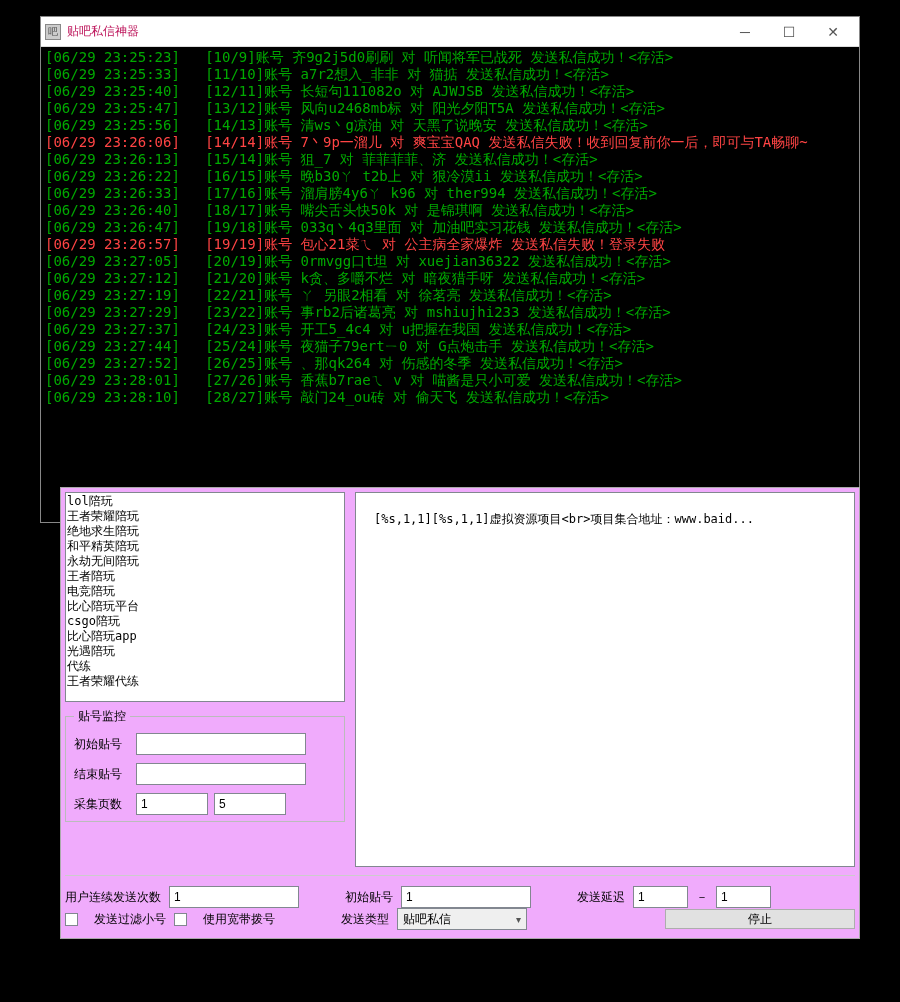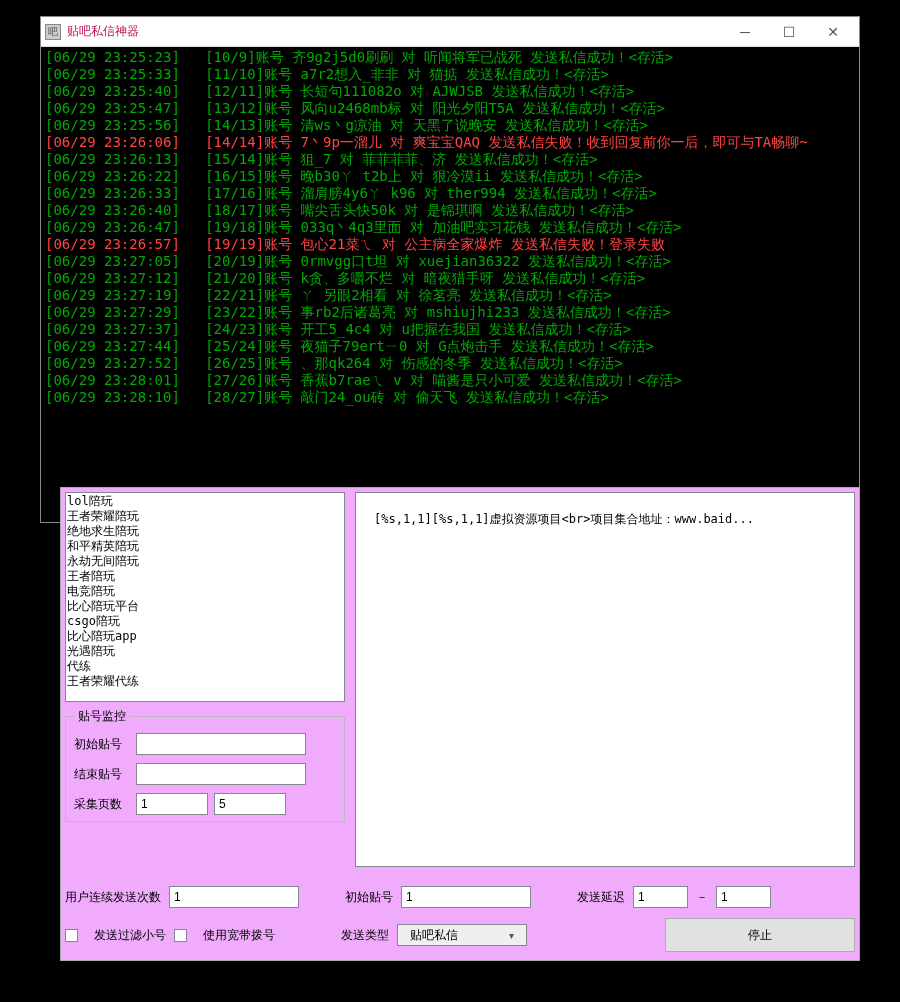--- a/index.html
+++ b/index.html
@@ -21,25 +21,25 @@
   
   .fieldset { border: 1px solid #bbb; margin-top: 6px; padding: 8px 8px 6px 8px; width: 280px; }
   .fieldset legend { font-size: 12px; padding: 0 4px; }
   .frow { display: flex; align-items: center; margin-bottom: 8px; gap: 6px; }
   .frow label { width: 56px; font-size: 12px; }
   .tinput { border: 1px solid #828790; height: 22px; padding: 0 4px; font-size: 12px; background: #fff; }
   .w1 { width: 170px; }
   .w2 { width: 72px; }
   
   .bottom { margin-top: 8px; border-top: 1px solid #ccc; padding-top: 10px; }
-  .brow { display: flex; align-items: center; gap: 8px; margin-bottom: 10px; }
+  .brow { display: flex; align-items: center; gap: 8px; }
   .blabel { font-size: 12px; }
-  .select { border: 1px solid #828790; height: 22px; background: #efefef; font-size: 12px; width: 130px; padding: 0 12px; display: flex; align-items: center; justify-content: space-between; }
+  .select { border: 1px solid #828790; height: 22px; background: #efefef; font-size: 12px; width: 130px; padding: 0 5px; display: flex; align-items: center; justify-content: space-between; }
   .select .chev { font-size: 10px; color: #555; }
-  .stopbtn { width: 190px; height: 34px; background: #e1e1e1; border: 1px solid #adadad; font-size: 12px; display: flex; align-items: center; justify-content: center; }
+  .stopbtn { width: 190px; height: 20px; background: #e1e1e1; border: 1px solid #adadad; font-size: 12px; display: flex; align-items: center; justify-content: center; }
   .chk { display: flex; align-items: center; gap: 16px; font-size: 12px; }
   .chk-box { width: 13px; height: 13px; border: 1px solid #828790; background: #fff; }
 </style>
 </head>
 <body>
 
 <div class="window">
   <div class="titlebar">
     <div class="title-icon">吧</div>
     <div class="title-text">贴吧私信神器</div>

